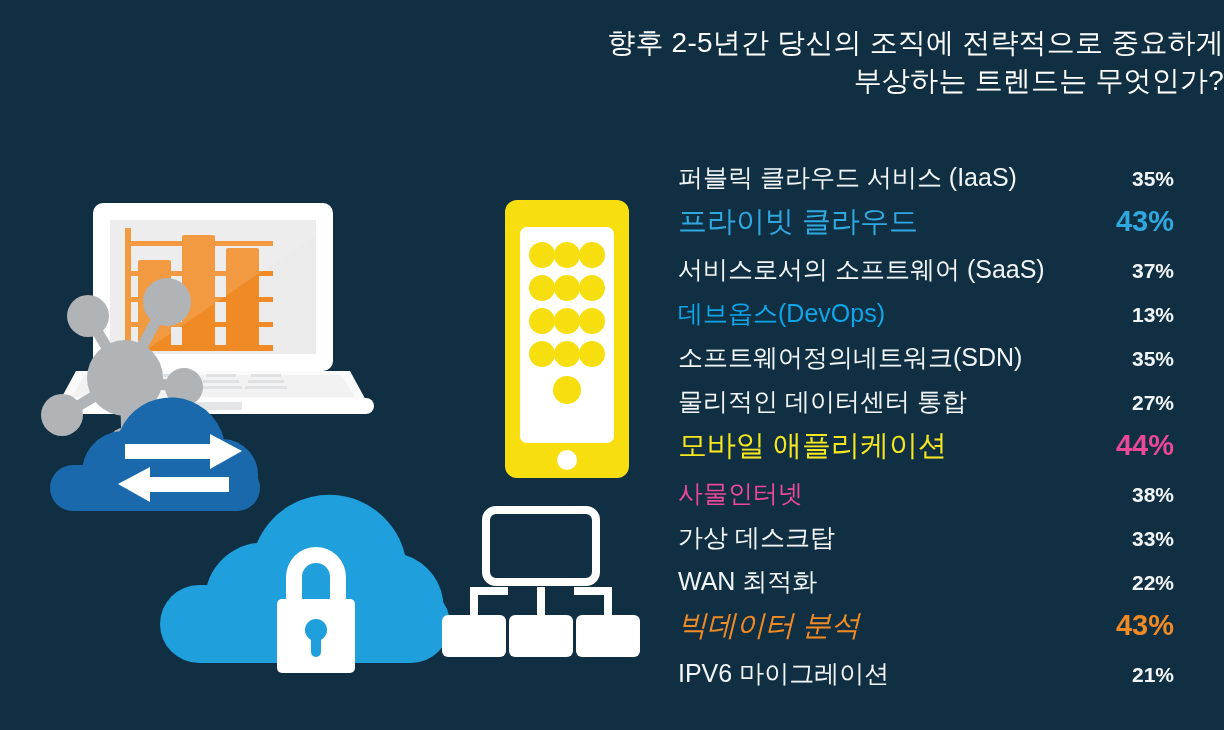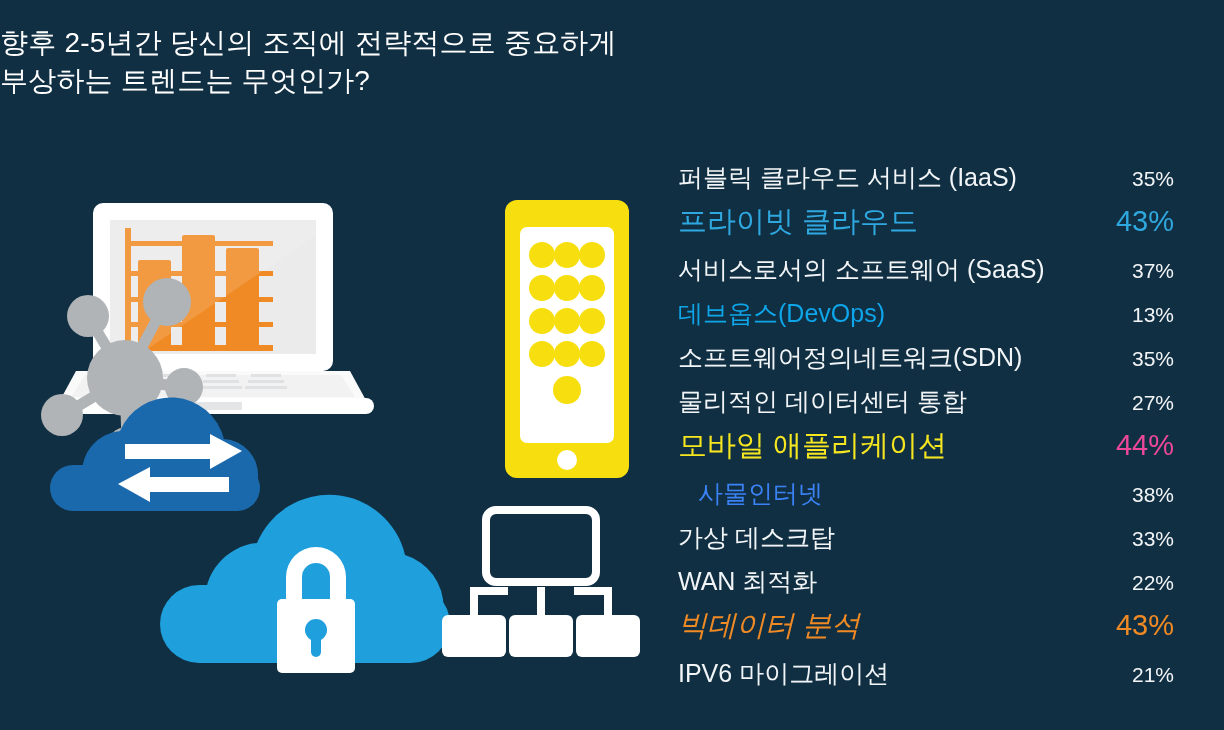--- a/index.html
+++ b/index.html
@@ -14,21 +14,21 @@
     overflow: hidden;
     position: relative;
   }
 
   
   #title-block {
     position: absolute;
     top: 24px;
     left: 0;
     width: 1224px;
-    text-align: left;
+    text-align: right;
     color: #ffffff;
     font-size: 28px;
     line-height: 38px;
     font-weight: 400;
     letter-spacing: 0.2px;
   }
   #title-block .tline { display: block; }
 
   
   #illustration {
@@ -57,20 +57,21 @@
   .trend-label {
     font-size: 25px;
     white-space: nowrap;
     line-height: 44px;
   }
   .trend-value {
     font-size: 21px;
     text-align: right;
     line-height: 44px;
     white-space: nowrap;
+    font-weight: bold;
   }
   
   .trend-row.hl .trend-label { font-size: 29px; }
   .trend-row.hl .trend-value { font-size: 29px; text-align: center; }
   .trend-row.hl { height: 48px; }
 </style>
 </head>
 <body>
 
 <div id="title-block">
@@ -248,21 +249,21 @@
     </div>
     <div class="trend-row">
       <span class="trend-label" style="color: rgb(242, 245, 247); text-align: right;">물리적인 데이터센터 통합</span>
       <span class="trend-value" style="color: rgb(242, 245, 247);">27%</span>
     </div>
     <div class="trend-row hl">
       <span class="trend-label" style="color: rgb(245, 230, 32);">모바일 애플리케이션</span>
       <span class="trend-value" style="color: #ec4899;">44%</span>
     </div>
     <div class="trend-row">
-      <span class="trend-label" style="color: #3b82f6; margin-left: 20px;">사물인터넷</span>
+      <span class="trend-label" style="color: #ec4899;">사물인터넷</span>
       <span class="trend-value" style="color: rgb(242, 245, 247);">38%</span>
     </div>
     <div class="trend-row">
       <span class="trend-label" style="color: rgb(242, 245, 247);">가상 데스크탑</span>
       <span class="trend-value" style="color: rgb(242, 245, 247);">33%</span>
     </div>
     <div class="trend-row">
       <span class="trend-label" style="color: rgb(242, 245, 247);">WAN 최적화</span>
       <span class="trend-value" style="color: rgb(242, 245, 247);">22%</span>
     </div>

